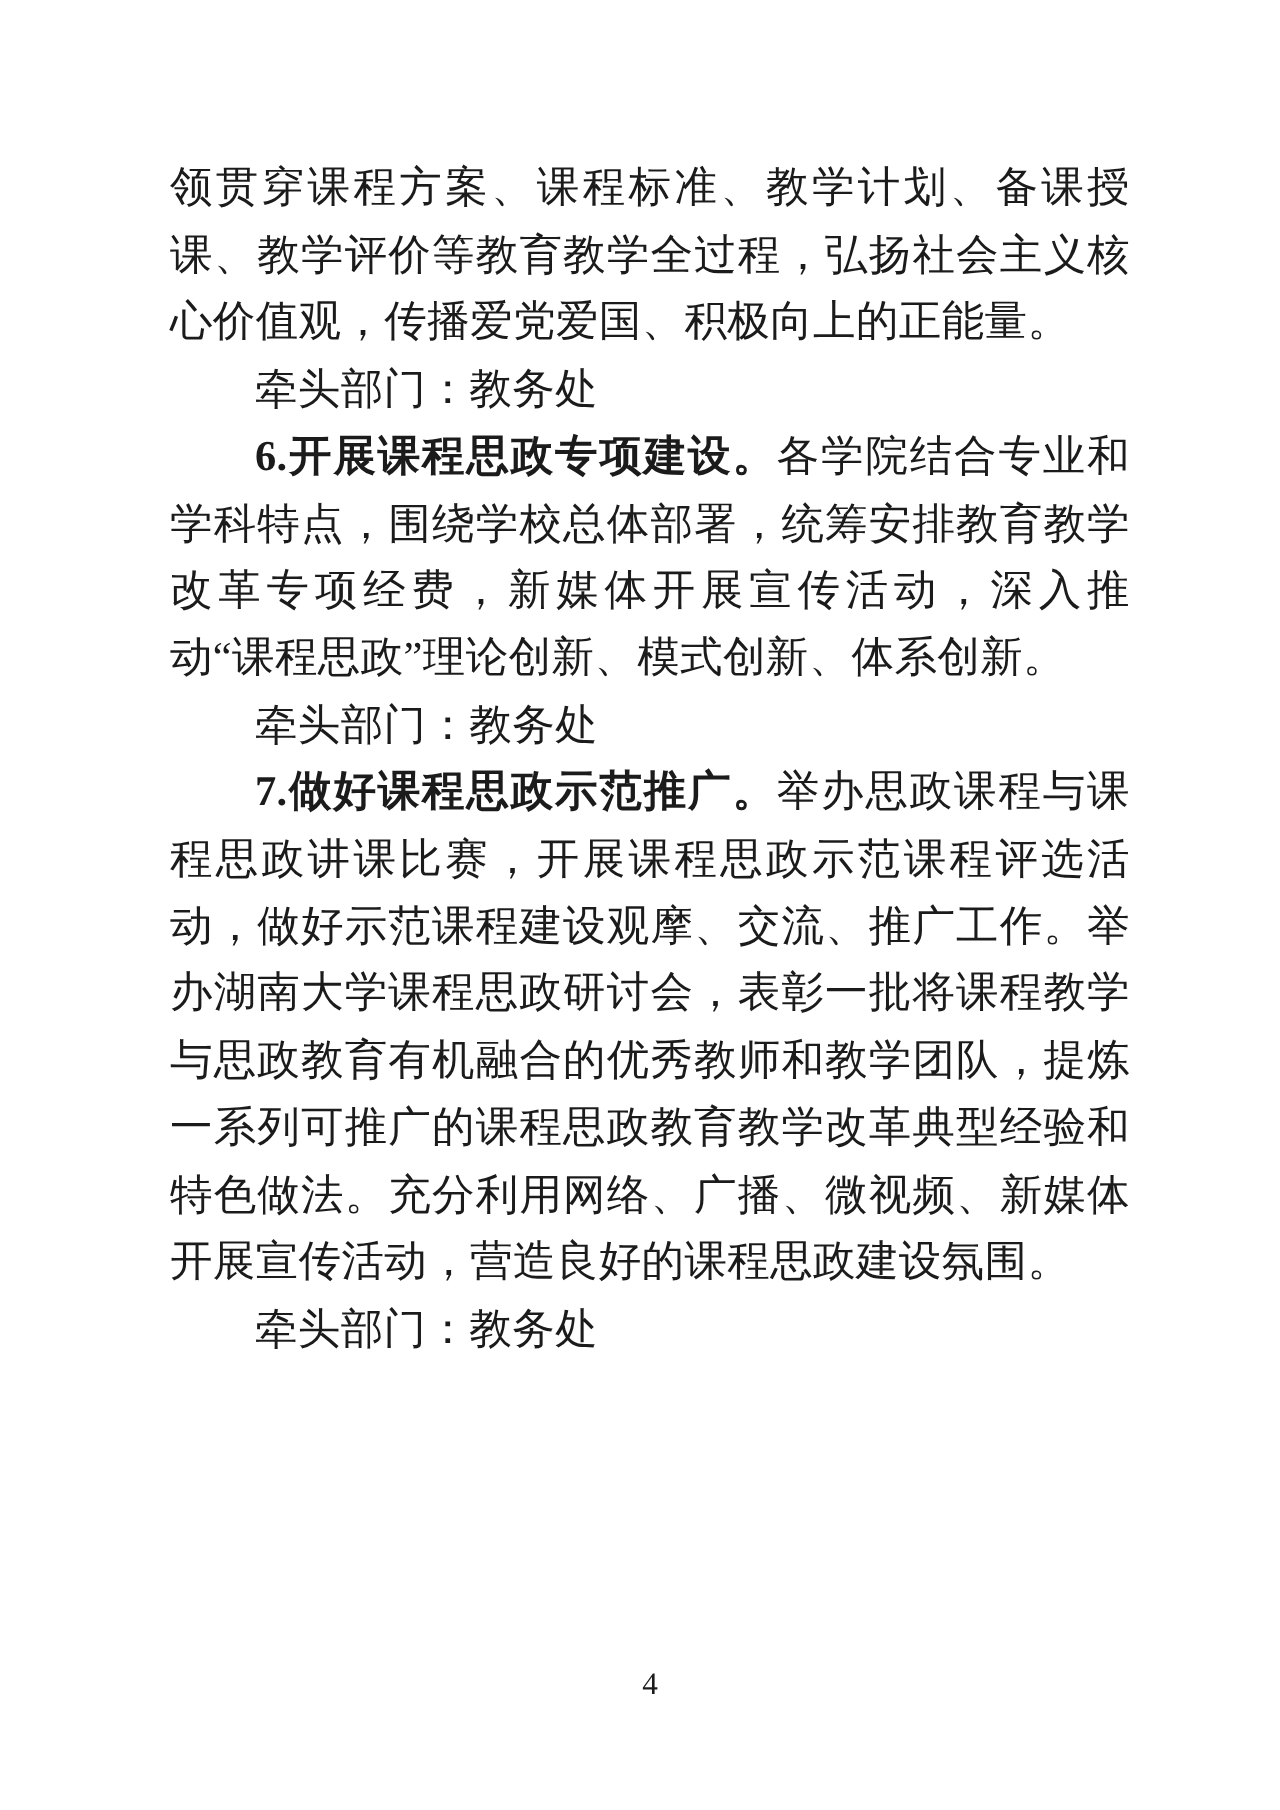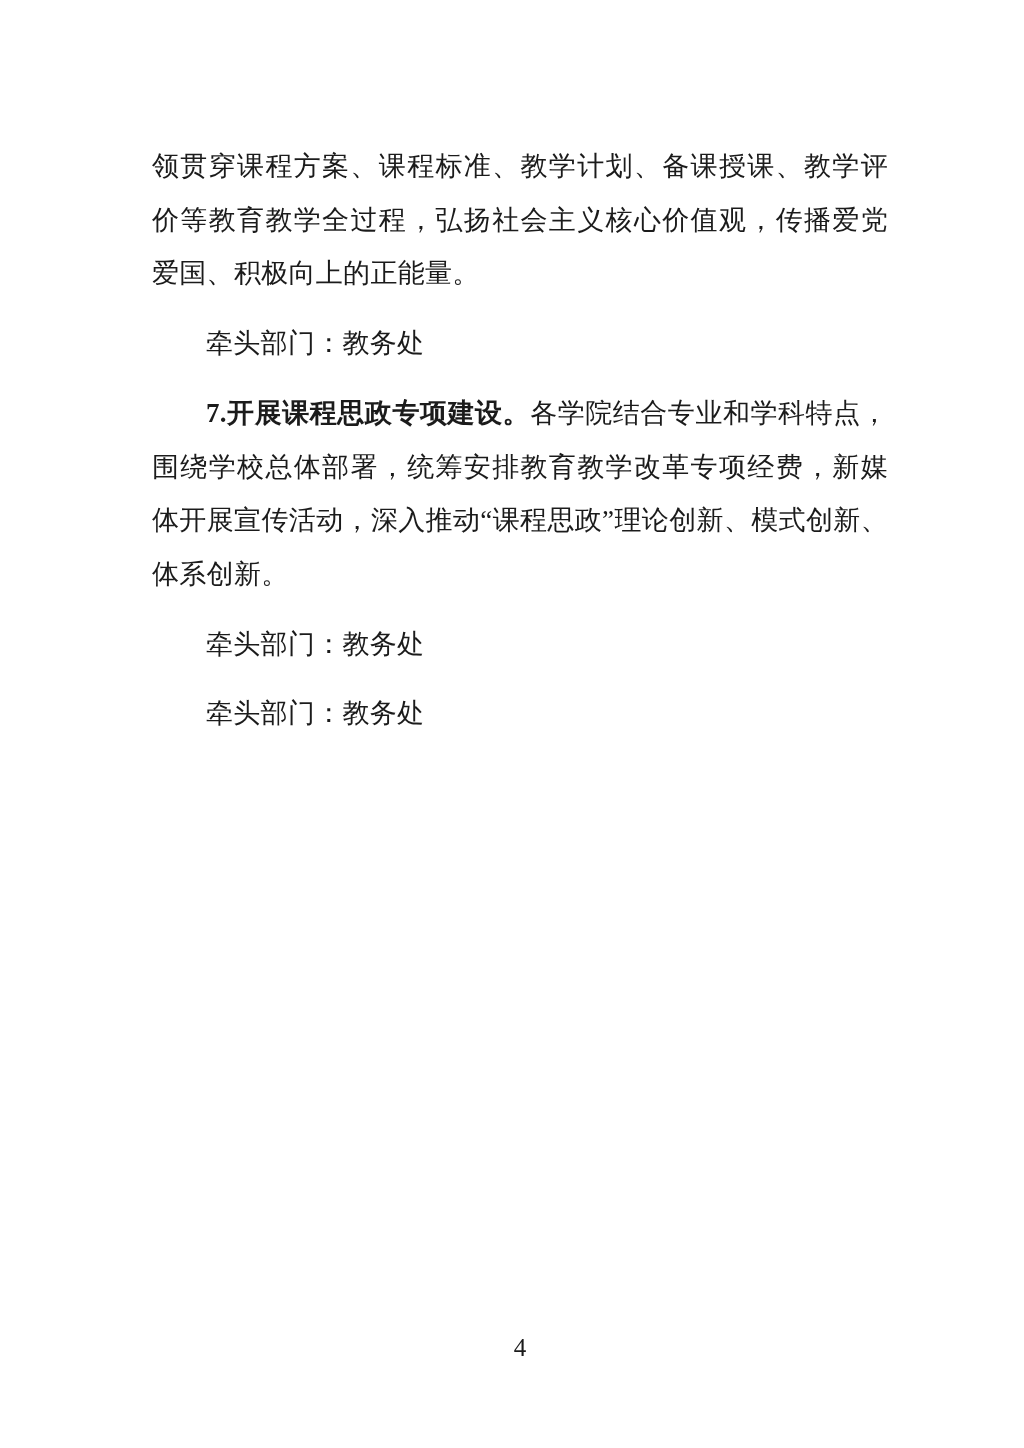--- a/index.html
+++ b/index.html
@@ -22,22 +22,22 @@
     height: 1448px;
     background: #ffffff;
   }
   .content {
     position: absolute;
     left: 136px;
     top: 124px;
     width: 768px;
   }
   .para {
-    margin: 16px;
-    font-size: 27px;
+    margin: 0;
+    font-size: 34px;
     line-height: 53.7px;
     text-align: justify;
     text-justify: inter-ideograph;
     letter-spacing: 0.3px;
     word-break: break-all;
   }
   .para.indent {
     text-indent: 2em;
     font-family: Liberation Serif, serif;
   }
@@ -59,24 +59,25 @@
 <body>
 
 <div class="page">
 
   <div class="content">
 
     <p class="para">领贯穿课程方案、课程标准、教学计划、备课授课、教学评价等教育教学全过程，弘扬社会主义核心价值观，传播爱党爱国、积极向上的正能量。</p>
 
     <p class="para indent">牵头部门：教务处</p>
 
-    <p class="para indent"><span class="lead">7.开展课程思政专项建设。</span><span>各学院结合专业和学科特点，围绕学校总体部署，统筹安排教育教学改革专项经费，新媒体开展宣传活动，深入推动“课程思政”理论创新、模式创新、体系创新。</span></p>
+    <p class="para indent"><span class="lead">6.开展课程思政专项建设。</span><span>各学院结合专业和学科特点，围绕学校总体部署，统筹安排教育教学改革专项经费，新媒体开展宣传活动，深入推动“课程思政”理论创新、模式创新、体系创新。</span></p>
 
     <p class="para indent">牵头部门：教务处</p>
 
+    <p class="para indent"><span class="lead">7.做好课程思政示范推广。</span><span>举办思政课程与课程思政讲课比赛，开展课程思政示范课程评选活动，做好示范课程建设观摩、交流、推广工作。举办湖南大学课程思政研讨会，表彰一批将课程教学与思政教育有机融合的优秀教师和教学团队，提炼一系列可推广的课程思政教育教学改革典型经验和特色做法。充分利用网络、广播、微视频、新媒体开展宣传活动，营造良好的课程思政建设氛围。</span></p>
 
     <p class="para indent">牵头部门：教务处</p>
 
 
 
   </div>
 
   <div class="footer-pageno">4</div>
 
 </div>

